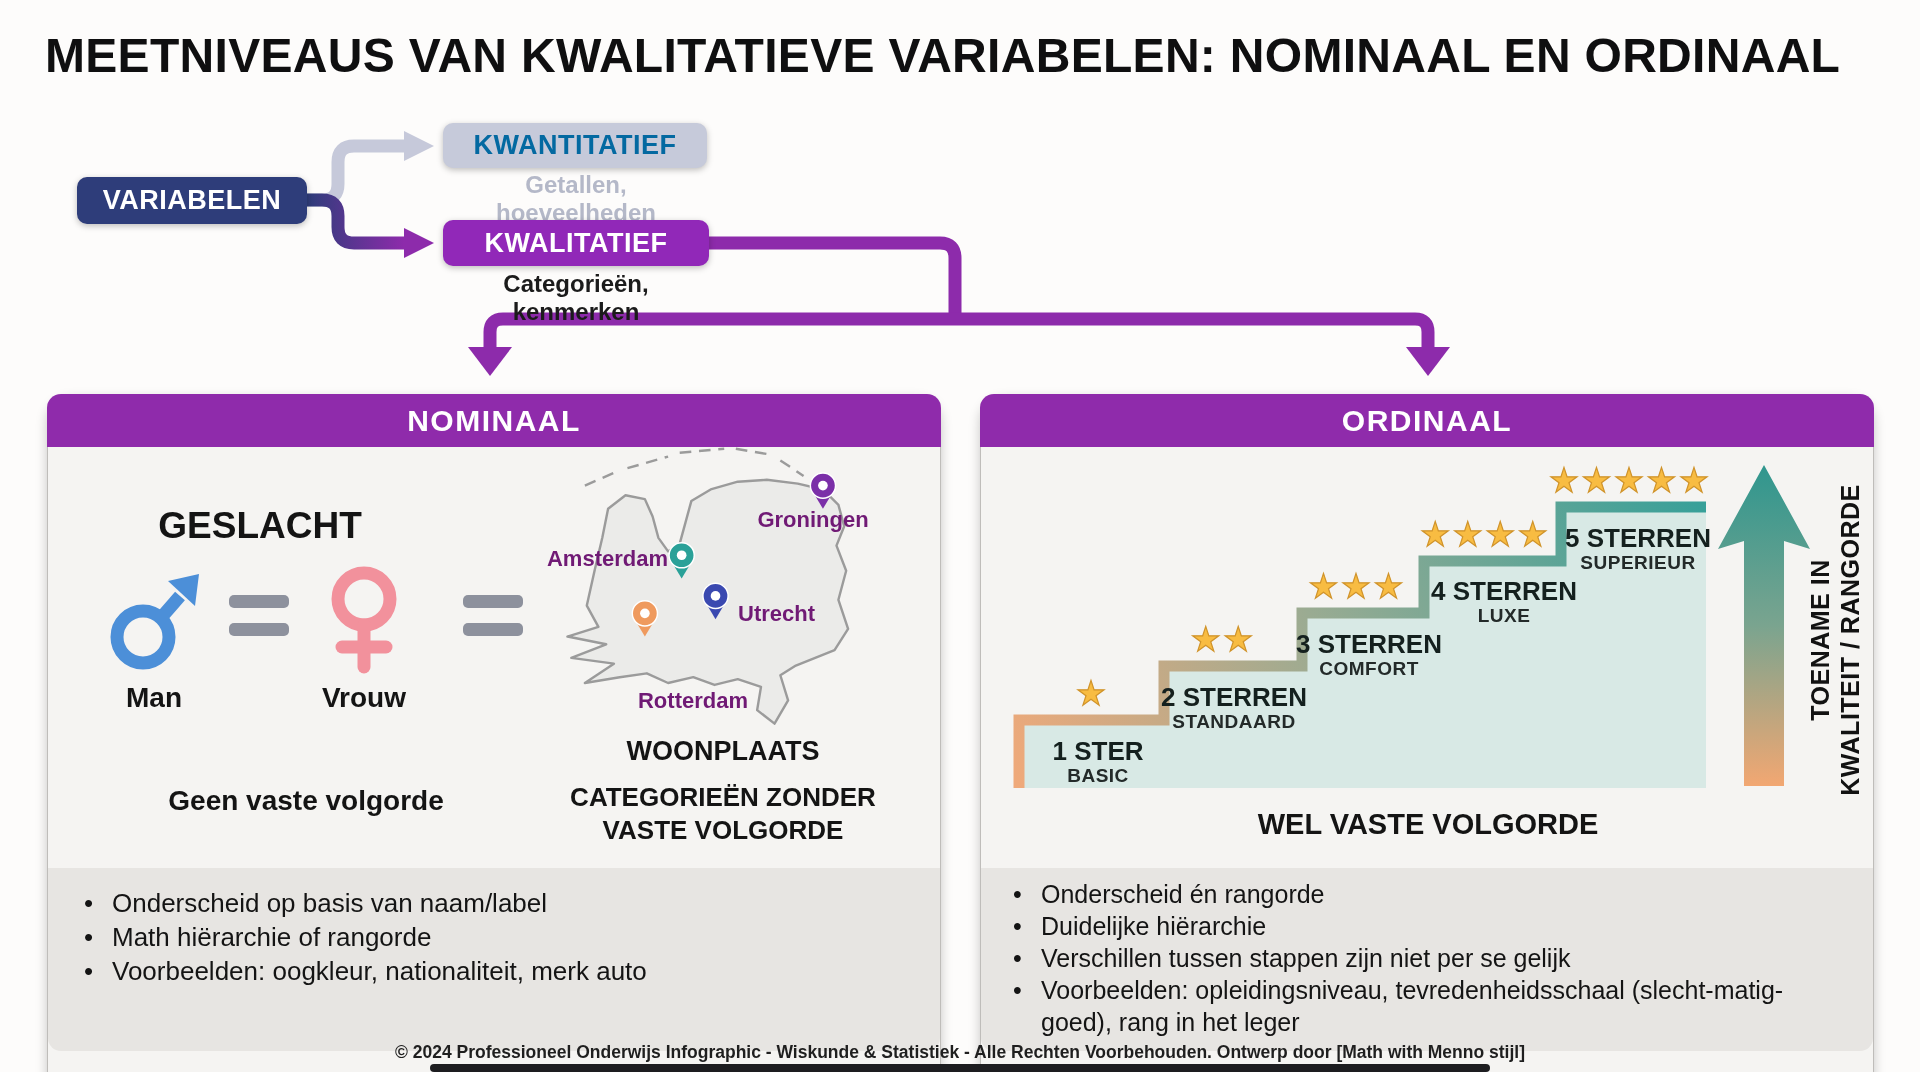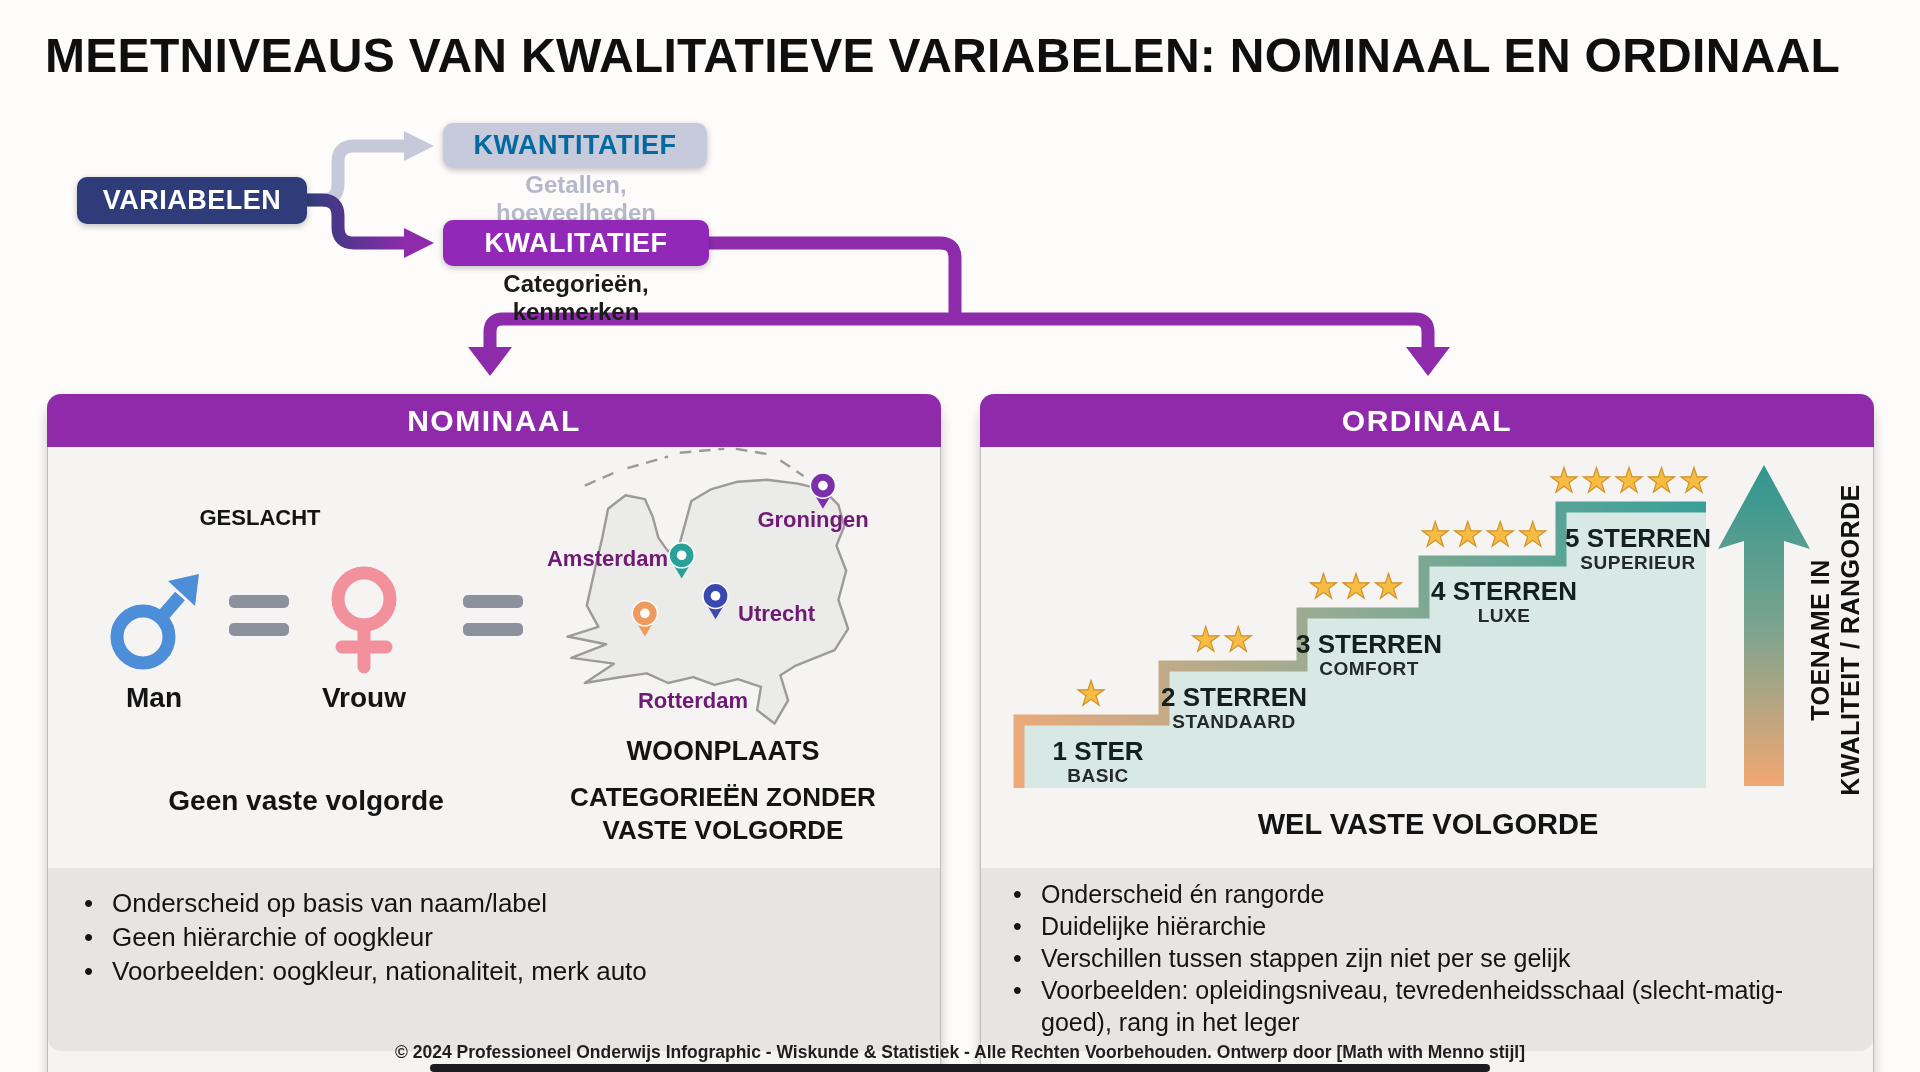--- a/index.html
+++ b/index.html
@@ -59,21 +59,21 @@
   </div>
   <div class="flowsub" style="left:443px;top:171px;width:266px;color:#b4b8c8;">Getallen, hoeveelheden</div>
   <div class="flowbox" style="left:443px;top:220px;width:266px;height:46px;background:#9128b8;">
     <span>KWALITATIEF</span>
   </div>
   <div class="flowsub" style="left:443px;top:270px;width:266px;color:#1b1b1b;">Categorieën, kenmerken</div>
 
   <div class="panel" style="left:47px;">
     <div class="panel-header">NOMINAAL</div>
 
-    <div class="sectitle" style="left:62px;top:110px;width:300px;font-size:22px;">GESLACHT</div>
+    <div class="sectitle" style="left:62px;top:110px;width:300px;font-size:37px;">GESLACHT</div>
 
     <svg class="abs" style="left:48px;top:160px;" width="450" height="125" viewBox="0 0 450 125">
       <g>
         <circle cx="47" cy="82" r="26" fill="none" stroke="#4c8fd8" stroke-width="13"></circle>
         <line x1="64" y1="64" x2="84" y2="41" stroke="#4c8fd8" stroke-width="13"></line>
         <polygon points="72,26 103,19 99,51" fill="#4c8fd8"></polygon>
       </g>
       <g fill="#8d919d">
         <rect x="133" y="40" width="60" height="13" rx="5"></rect>
         <rect x="133" y="68" width="60" height="13" rx="5"></rect>
@@ -130,21 +130,21 @@
     <div class="citylabel" style="left:690px;top:206px;width:130px;">Utrecht</div>
     <div class="citylabel" style="left:560px;top:245px;width:170px;text-align:center;margin-top:48px;">Rotterdam</div>
 
     <div class="sectitle" style="left:520px;top:341px;width:310px;font-size:27px;">WOONPLAATS</div>
     <div class="sectitle" style="left:510px;top:386px;width:330px;font-size:26px;line-height:33px;">CATEGORIEËN ZONDER VASTE VOLGORDE</div>
     <div class="sectitle" style="left:48px;top:390px;width:420px;font-size:28px;">Geen vaste volgorde</div>
 
     <div class="graybox">
       <ul class="blist" style="left:28px;top:18px;width:830px;font-size:26px;line-height:34px;">
         <li>Onderscheid op basis van naam/label</li>
-        <li>Geen hiërarchie of oogkleur</li>
+        <li>Math hiërarchie of rangorde</li>
         <li>Voorbeelden: oogkleur, nationaliteit, merk auto</li>
       </ul>
     </div>
   </div>
 
   <div class="panel" style="left:980px;">
     <div class="panel-header">ORDINAAL</div>
 
     <svg class="abs" style="left:25px;top:60px;" width="710" height="340" viewBox="0 0 710 340">
       <defs>

